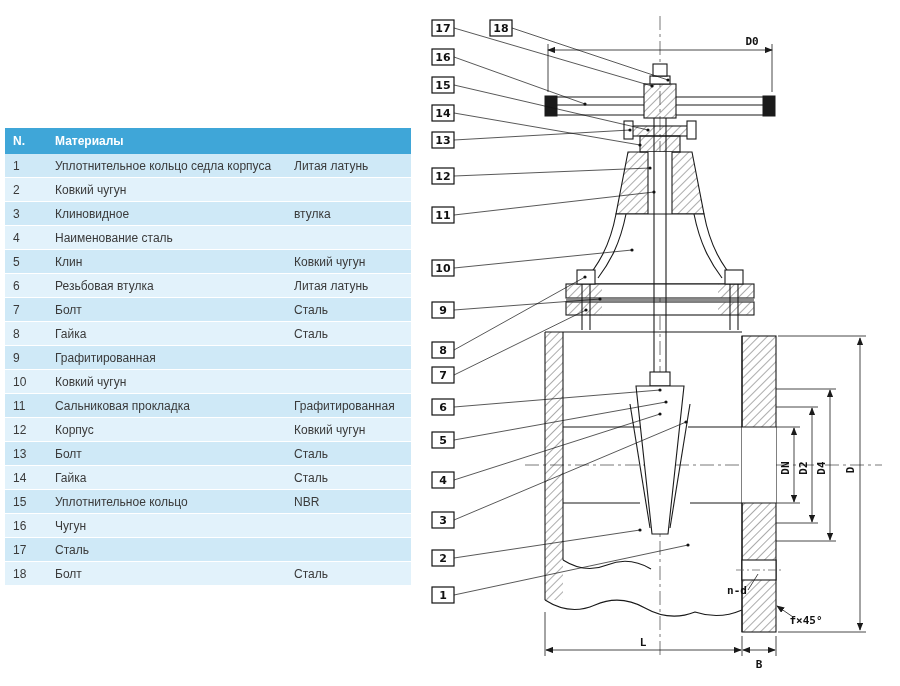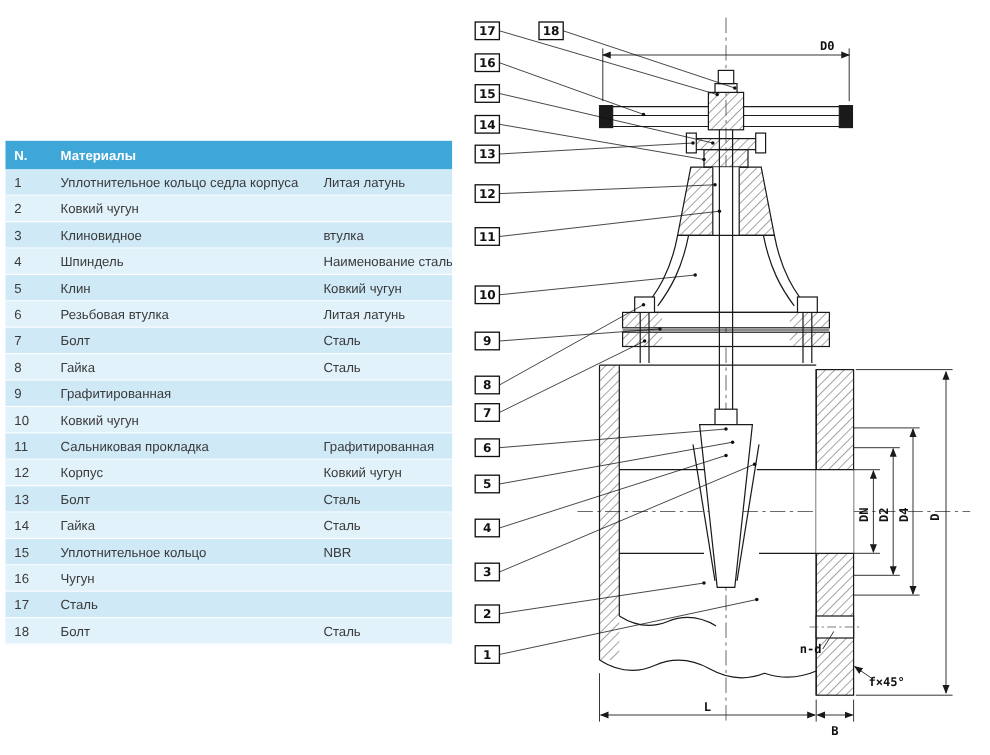--- a/index.html
+++ b/index.html
@@ -313,21 +313,20 @@
         <div class="cell">2</div>
         <div class="cell">Ковкий чугун</div>
       </div>
       <div class="trow odd">
         <div class="cell">3</div>
         <div class="cell">Клиновидное</div>
         <div class="cell">втулка</div>
       </div>
       <div class="trow even">
         <div class="cell">4</div>
-        <div class="cell">Шпиндель</div>
         <div class="cell">Наименование сталь</div>
       </div>
       <div class="trow odd">
         <div class="cell">5</div>
         <div class="cell">Клин</div>
         <div class="cell">Ковкий чугун</div>
       </div>
       <div class="trow even">
         <div class="cell">6</div>
         <div class="cell">Резьбовая втулка</div>

